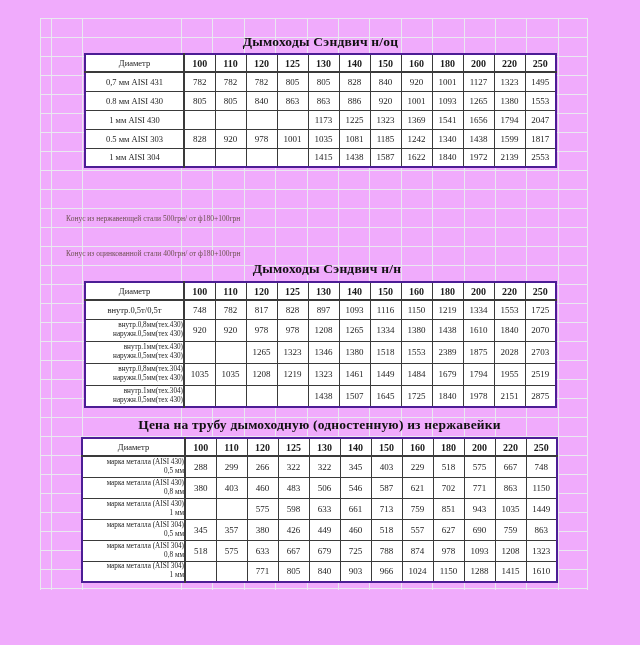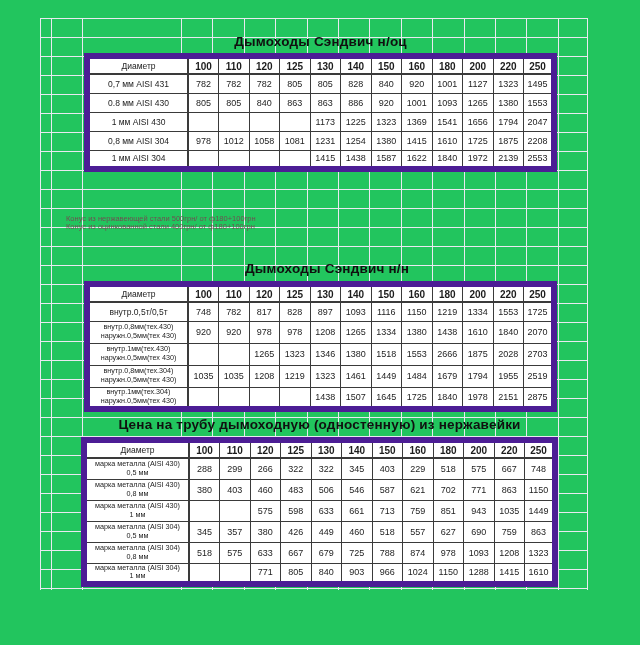--- a/index.html
+++ b/index.html
@@ -1,56 +1,56 @@
 <!DOCTYPE html>
 <html><head>
 <meta charset="utf-8">
 <style>
   html,body{margin:0;padding:0;background:#ffffff;}
-  #canvas{position:relative;width:640px;height:645px;background:#22c55e;overflow:hidden;
-          font-family:Liberation Sans, sans-serif;}
+  #canvas{position:relative;width:640px;height:645px;background:#f0abfc;overflow:hidden;
+          font-family:Liberation Serif, serif;}
 
   
   .grid-h{position:absolute;left:40px;top:18px;width:548px;height:572px;
           background:repeating-linear-gradient(to bottom,#e9e9f0 0 1px,transparent 1px 19px);}
   .grid-v{position:absolute;left:181px;top:18px;width:408px;height:572px;
           background:repeating-linear-gradient(to right,#e9e9f0 0 1px,transparent 1px 31.4px);}
   .gv{position:absolute;top:18px;height:572px;width:1px;background:#e9e9f0;}
 
   .tbl-title{position:absolute;text-align:center;font-weight:bold;font-size:13.5px;
              color:#101010;letter-spacing:0.2px;white-space:nowrap;}
 
   table{border-collapse:collapse;table-layout:fixed;position:absolute;background:#ffffff;
-        border:6px solid #4c1d95;}
+        border:2px solid #4c1d95;}
   th,td{border:1px solid #3a3a3a;text-align:center;vertical-align:middle;padding:0;
         color:#1c1c1c;overflow:hidden;white-space:nowrap;}
   th{font-size:10px;font-weight:bold;}
   td{font-size:9px;}
   th.lbl,td.lbl{border-right-width:2px;}
   thead th{border-bottom-width:2px;}
   th.lbl{font-weight:normal;font-size:8.5px;}
   td.lbl{font-size:8.5px;}
-  td.lbl .l1,td.lbl .l2{display:block;font-size:7.2px;line-height:8.8px;}
+  td.lbl .l1,td.lbl .l2{display:block;font-size:7.2px;line-height:8.8px;text-align:right;}
 
   #t1,#t2{width:473px;left:84px;}
   #t3{width:477px;left:81px;}
   #t1 th.lbl,#t2 th.lbl{width:97px;}
   #t3 th.lbl{width:101px;}
   #t1{top:53px;}   #t1 thead tr{height:18px;} #t1 tbody tr{height:19px;}
   #t2{top:281px;}  #t2 thead tr{height:18px;} #t2 tbody tr{height:22px;}
                    #t2 tbody tr:first-child{height:19px;}
   #t3{top:437px;}  #t3 thead tr{height:18px;} #t3 tbody tr{height:21px;}
 
   #title1{left:84px;top:34px;width:473px;}
   #title2{left:84px;top:261px;width:486px;}
   #title3{left:81px;top:417px;width:477px;}
 
   .note{position:absolute;left:66px;font-size:7.5px;color:#6e5151;white-space:nowrap;}
   #note1{top:214px;}
-  #note2{top:222px;}
+  #note2{top:249px;}
 </style>
 </head>
 <body>
 
 <div id="canvas">
 
   <div class="grid-h"></div>
   <div class="grid-v"></div>
   <div class="gv" style="left:40px"></div>
   <div class="gv" style="left:51px"></div>
@@ -116,33 +116,33 @@
           <td>1173</td>
           <td>1225</td>
           <td>1323</td>
           <td>1369</td>
           <td>1541</td>
           <td>1656</td>
           <td>1794</td>
           <td>2047</td>
         </tr>
         <tr>
-          <td class="lbl">0,8 мм AISI 304</td>
+          <td class="lbl">0.5 мм AISI 303</td>
+          <td>828</td>
+          <td>920</td>
           <td>978</td>
-          <td>1012</td>
-          <td>1058</td>
+          <td>1001</td>
+          <td>1035</td>
           <td>1081</td>
-          <td>1231</td>
-          <td>1254</td>
-          <td>1380</td>
-          <td>1415</td>
-          <td>1610</td>
-          <td>1725</td>
-          <td>1875</td>
-          <td>2208</td>
+          <td>1185</td>
+          <td>1242</td>
+          <td>1340</td>
+          <td>1438</td>
+          <td>1599</td>
+          <td>1817</td>
         </tr>
         <tr>
           <td class="lbl">1 мм AISI 304</td>
           <td></td>
           <td></td>
           <td></td>
           <td></td>
           <td>1415</td>
           <td>1438</td>
           <td>1587</td>
@@ -217,21 +217,21 @@
             <span class="l2">наружн.0,5мм(тех 430)</span>
           </td>
           <td></td>
           <td></td>
           <td>1265</td>
           <td>1323</td>
           <td>1346</td>
           <td>1380</td>
           <td>1518</td>
           <td>1553</td>
-          <td>2666</td>
+          <td>2389</td>
           <td>1875</td>
           <td>2028</td>
           <td>2703</td>
         </tr>
         <tr>
           <td class="lbl">
             <span class="l1">внутр.0,8мм(тех.304)</span>
             <span class="l2">наружн.0,5мм(тех 430)</span>
           </td>
           <td>1035</td>

